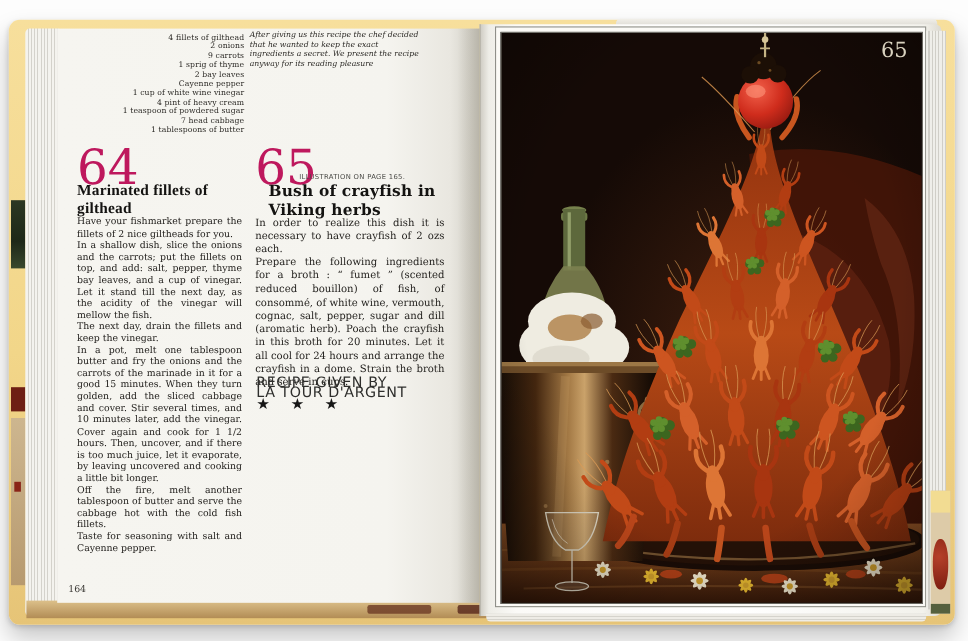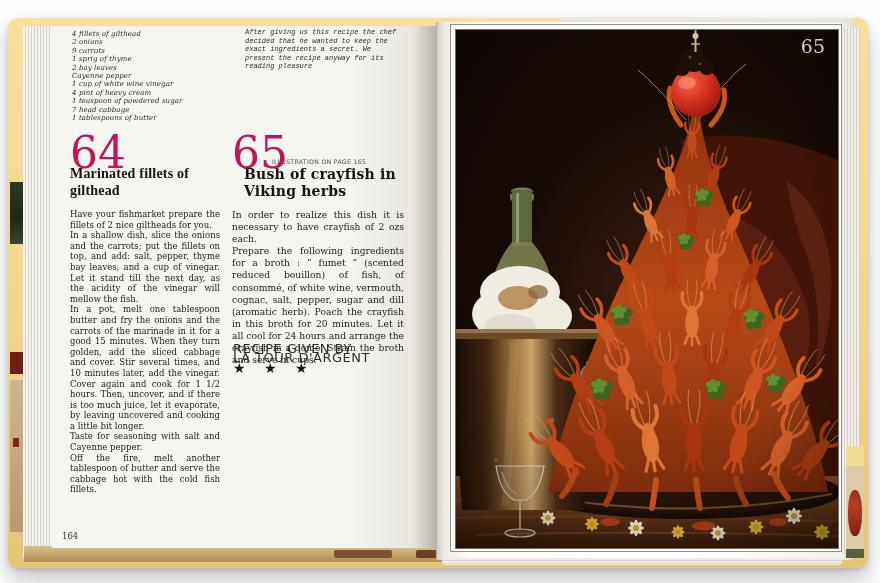--- a/index.html
+++ b/index.html
@@ -38,30 +38,30 @@
   .left-page{left:52px;top:26px;width:384px;height:522px;
          background:linear-gradient(90deg,#f6f5f0 0%,#f5f4ef 78%,#e9e7e0 93%,#cdcbc2 100%);}
   .right-page{left:436px;top:22px;width:420px;height:538px;border-radius:0 6px 6px 0;
          background:linear-gradient(90deg,#ccc9c0 0%,#eeede7 2%,#fbfaf7 8%,#ffffff 55%,#f3f2ec 96%,#dcd9d0 100%);}
   .spine-line{left:436px;top:22px;width:1px;height:538px;background:#b1aea4;}
   .spine-shade{left:416px;top:26px;width:20px;height:522px;
          background:linear-gradient(90deg,rgba(110,100,80,0) 0%,rgba(110,100,80,.22) 100%);}
 
   
   .lp{color:#22201d;}
-  .ing-list{left:72px;top:30px;width:150px;font-style:italic;font-size:7px;line-height:8.4px;letter-spacing:.1px;color:#2c2a26;}
-  .chef-note{left:245px;top:28px;width:158px;font-style:italic;font-size:7px;line-height:8.6px;color:#2c2a26;font-family:Liberation Mono, monospace;}
+  .ing-list{left:72px;top:30px;width:150px;font-size:7px;line-height:8.4px;letter-spacing:.1px;color:#2c2a26;text-align:right;}
+  .chef-note{left:227px;top:28px;width:158px;font-style:italic;font-size:7px;line-height:8.6px;color:#2c2a26;}
   .recipe-num{font-size:44px;line-height:34px;font-weight:400;color:#be185d;}
   .num64{left:70px;top:136px;}
   .num65{left:232px;top:136px;}
   .illu-note{left:272px;top:158px;font-family:"DejaVu Sans",sans-serif;font-size:6.2px;letter-spacing:.3px;color:#4a4a46;}
   .recipe-title{font-weight:bold;font-size:14px;line-height:16.5px;letter-spacing:.2px;color:#141311;}
   .title64{left:70px;top:166px;width:160px;font-family:Liberation Serif, serif;}
   .title65{left:224px;top:166px;width:170px;margin-left:20px;}
-  .body-col{font-size:8.5px;line-height:10.6px;text-align:justify;color:#24221f;margin-top:12px;}
+  .body-col{font-size:8.5px;line-height:10.6px;text-align:justify;color:#24221f;}
   .body-col p{margin:0;}
   .body64{left:70px;top:197px;width:150px;}
   .body65{left:232px;top:197px;width:172px;font-size:9.2px;line-height:12.1px;}
   .credit{left:233px;top:345px;font-family:"DejaVu Sans",sans-serif;font-size:13px;line-height:8.8px;letter-spacing:.5px;color:#2e2e2c;}
   .stars{left:233px;top:360px;font-family:"DejaVu Sans",sans-serif;font-size:14px;letter-spacing:7px;color:#161616;}
   .pagenum{left:62px;top:531px;font-size:8.5px;color:#3a3834;}
 
   
   .photo-frame{left:450px;top:24px;width:392px;height:528px;border:1px solid #8f8f89;
          background:#fbfaf6;padding:4px;box-sizing:border-box;}
@@ -106,23 +106,24 @@
     <div>1 tablespoons of butter</div>
   </div>
 
   <div class="abs chef-note lp">After giving us this recipe the chef decided that he wanted to keep the exact ingredients a secret. We present the recipe anyway for its reading pleasure</div>
 
   <div class="abs recipe-num num64">64</div>
   <div class="abs recipe-title title64">Marinated fillets of gilthead</div>
   <div class="abs body-col body64">
     <p>Have your fishmarket prepare the fillets of 2 nice giltheads for you.</p>
     <p>In a shallow dish, slice the onions and the carrots; put the fillets on top, and add: salt, pepper, thyme bay leaves, and a cup of vinegar. Let it stand till the next day, as the acidity of the vinegar will mellow the fish.</p>
+    <p>The next day, drain the fillets and keep the vinegar.</p>
     <p>In a pot, melt one tablespoon butter and fry the onions and the carrots of the marinade in it for a good 15 minutes. When they turn golden, add the sliced cabbage and cover. Stir several times, and 10 minutes later, add the vinegar. Cover again and cook for 1 1/2 hours. Then, uncover, and if there is too much juice, let it evaporate, by leaving uncovered and cooking a little bit longer.</p>
+    <p>Off the fire, melt another tablespoon of butter and serve the cabbage hot with the cold fish fillets.</p>
     <p>Taste for seasoning with salt and Cayenne pepper.</p>
-    <p>Off the fire, melt another tablespoon of butter and serve the cabbage hot with the cold fish fillets.</p>
   </div>
 
   <div class="abs recipe-num num65">65</div>
   <div class="abs illu-note">ILLUSTRATION ON PAGE 165.</div>
   <div class="abs recipe-title title65">Bush of crayfish in Viking herbs</div>
   <div class="abs body-col body65">
     <p>In order to realize this dish it is necessary to have crayfish of 2 ozs each.</p>
     <p>Prepare the following ingredients for a broth : “ fumet ” (scented reduced bouillon) of fish, of consommé, of white wine, vermouth, cognac, salt, pepper, sugar and dill (aromatic herb). Poach the crayfish in this broth for 20 minutes. Let it all cool for 24 hours and arrange the crayfish in a dome. Strain the broth and serve in cups.</p>
   </div>
   <div class="abs credit">

